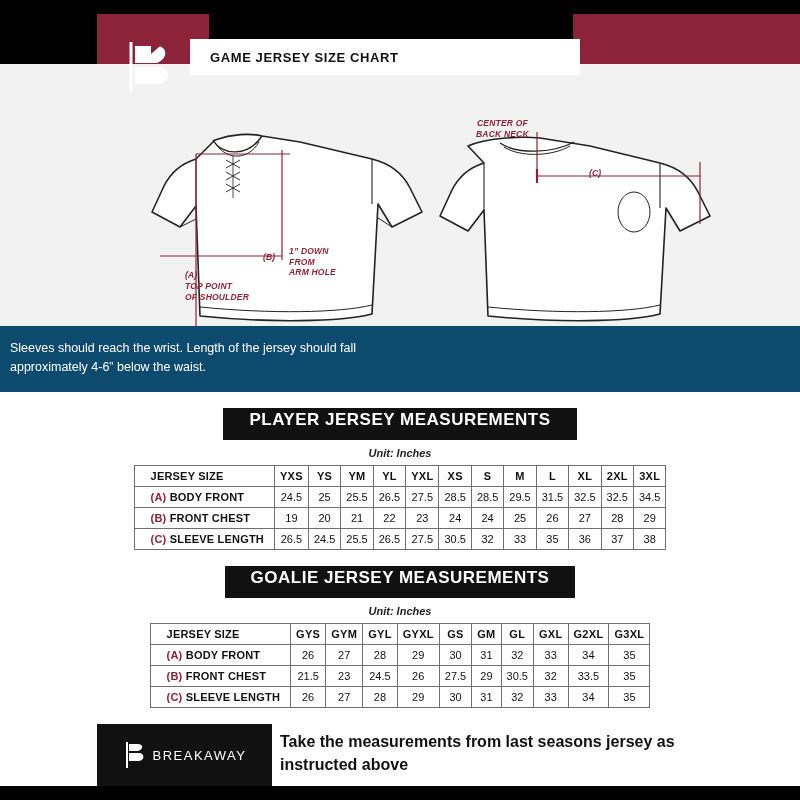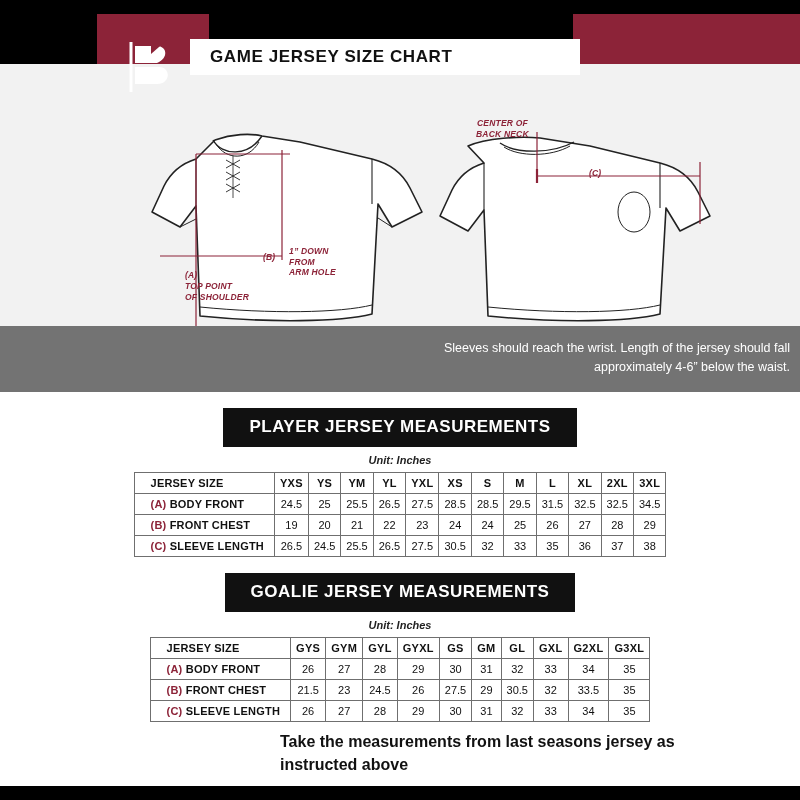--- a/index.html
+++ b/index.html
@@ -27,44 +27,44 @@
   }
   .header .logo{
     position:absolute;left:118px;top:22px;width:60px;height:62px;
     display:flex;align-items:center;justify-content:center;z-index:5;
   }
   .header .titlebox{
     position:absolute;left:190px;top:25px;width:390px;height:36px;background:#fff;
     display:flex;align-items:center;z-index:4;
   }
   .header .titlebox span{
-    font-weight:bold;font-size:17px;letter-spacing:.6px;color:#111;padding-left:20px;
+    font-weight:bold;font-size:13px;letter-spacing:.6px;color:#111;padding-left:20px;
   }
 
   
   .diagram{
     position:relative;margin-top:0;height:262px;background:#f2f2f2;
   }
   .diagram .inner{position:absolute;inset:0;}
   .note{
     position:absolute;color:#8c2338;font-size:8.5px;font-weight:bold;font-style:italic;
     line-height:1.25;letter-spacing:.2px;
   }
 
   
   .band{
-    background:#737373;color:#fff;text-align:right;
+    background:#0c4a6e;color:#fff;text-align:left;
     padding:13px 10px 15px;line-height:1.5;font-size:12.5px;
   }
 
   
   .sectionwrap{background:#fff;position:relative;text-align:center;}
   .sectiontitle{
     display:inline-block;background:#111;color:#fff;font-weight:bold;
-    font-size:17px;letter-spacing:.5px;padding:9px 26px 10px;margin-top:16px;
+    font-size:17px;letter-spacing:.5px;padding:2px 26px 10px;margin-top:16px;
   }
   .unit{
     font-size:11px;font-style:italic;font-weight:bold;color:#222;
     text-align:center;margin:7px 16px 6px;
   }
 
   
   table.sz{
     border-collapse:collapse;margin:0 auto;background:#fff;
     font-size:11px;color:#111;
@@ -300,19 +300,27 @@
           <td>32</td>
           <td>33</td>
           <td>34</td>
           <td>35</td>
         </tr>
       </tbody>
         </table>
     </div>
 
     <div class="footer">
+      <div class="blackbox">
+        <svg width="24" height="30" viewBox="0 0 24 30">
+          <path d="M4 2 L4 28" stroke="#fff" stroke-width="2" fill="none"></path>
+          <path d="M6 4 L15 4 C20 4 21 9 15 11 L6 11 Z" fill="#fff"></path>
+          <path d="M6 13 L16 13 C22 13 22 21 15 21 L6 21 Z" fill="#fff"></path>
+        </svg>
+        <span class="brandname">BREAKAWAY</span>
+      </div>
       <div class="ftext">
         <div>Take the measurements from last seasons jersey as instructed above</div>
       </div>
     </div>
 
   </div>
 </div>
 
 </body></html>

